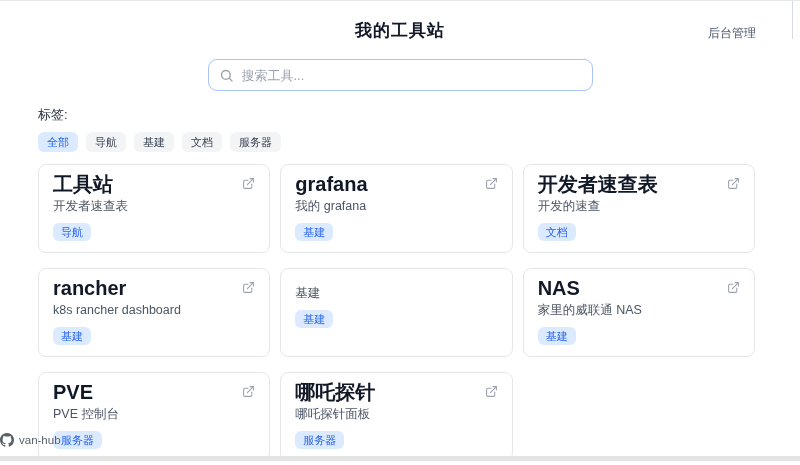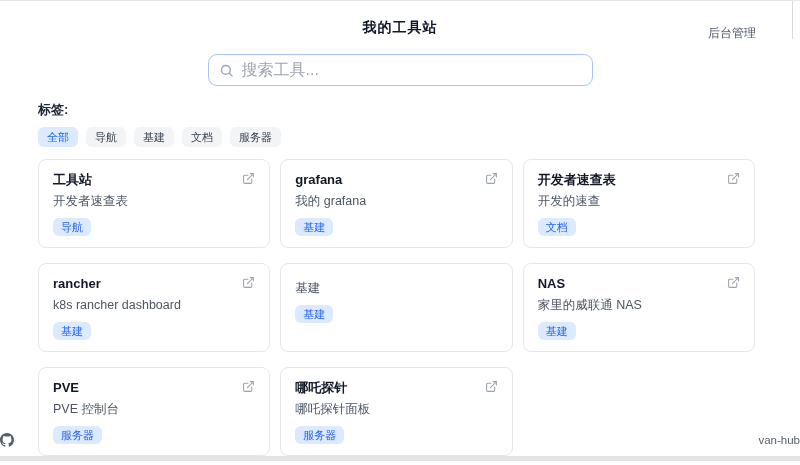--- a/index.html
+++ b/index.html
@@ -11,21 +11,21 @@
     position: relative;
     overflow: hidden;
     border-top: 1px solid #e5e7eb;
   }
   .page { position: relative; height: 460px; }
 
   
   .header { position: relative; padding-top: 18px; }
   .page-title {
     text-align: center;
-    font-size: 14px;
+    font-size: 17px;
     font-weight: bold;
     color: #111827;
     letter-spacing: 1px;
   }
   .admin-link {
     position: absolute;
     top: 24px;
     right: 44px;
     font-size: 12px;
     color: #475569;
@@ -43,32 +43,32 @@
     display: flex;
     align-items: center;
     padding: 0 10px;
     background: #fff;
   }
   .search-box svg { flex: 0 0 auto; margin-right: 8px; }
   .search-input {
     border: none;
     outline: none;
     flex: 1;
-    font-size: 16px;
+    font-size: 13px;
     color: #111827;
     font-family: inherit;
     background: transparent;
   }
   .search-input::placeholder { color: #9ca3af; }
 
   
   .content { margin: 15px 45px 0 38px; }
 
   
-  .tags-label { font-size: 13px; font-weight: bold; color: #1f2937; }
+  .tags-label { font-size: 13px; font-weight: normal; color: #1f2937; }
   .tags-row { display: flex; gap: 8px; margin-top: 8px; }
   .tag-pill {
     font-size: 11px;
     padding: 3px 9px;
     border-radius: 6px;
     background: #f3f4f6;
     color: #374151;
     cursor: pointer;
     border: none;
     font-family: inherit;
@@ -85,42 +85,42 @@
   }
   .card {
     border: 1px solid #e5e7eb;
     border-radius: 8px;
     background: #fff;
     padding: 11px 14px 11px 14px;
     cursor: pointer;
     min-height: 77px;
   }
   .card-head { display: flex; justify-content: space-between; align-items: flex-start; }
-  .card-title { font-size: 13px; font-weight: bold; color: #111827; line-height: 17px; text-align: right; }
+  .card-title { font-size: 20px; font-weight: bold; color: #111827; line-height: 17px; text-align: right; }
   .ext-icon { color: #9ca3af; line-height: 0; margin-top: 1px; }
   .card-desc { font-size: 12.5px; color: #4b5563; margin-top: 6px; line-height: 15px; }
   .card-tag {
     display: inline-block;
     margin-top: 9px;
     font-size: 11px;
     background: #dbeafe;
     color: #2563eb;
     padding: 2px 8px;
     border-radius: 6px;
     line-height: 14px;
   }
 
   
   .footer {
     position: absolute;
     left: 0;
     right: 0;
     bottom: 14px;
     display: flex;
-    justify-content: space-between;
+    justify-content: flex-start;
     align-items: center;
     gap: 5px;
     font-size: 11.5px;
     color: #57606a;
   }
   .footer svg { display: block; }
   .bottom-bar {
     position: absolute;
     left: 0;
     bottom: 0;

